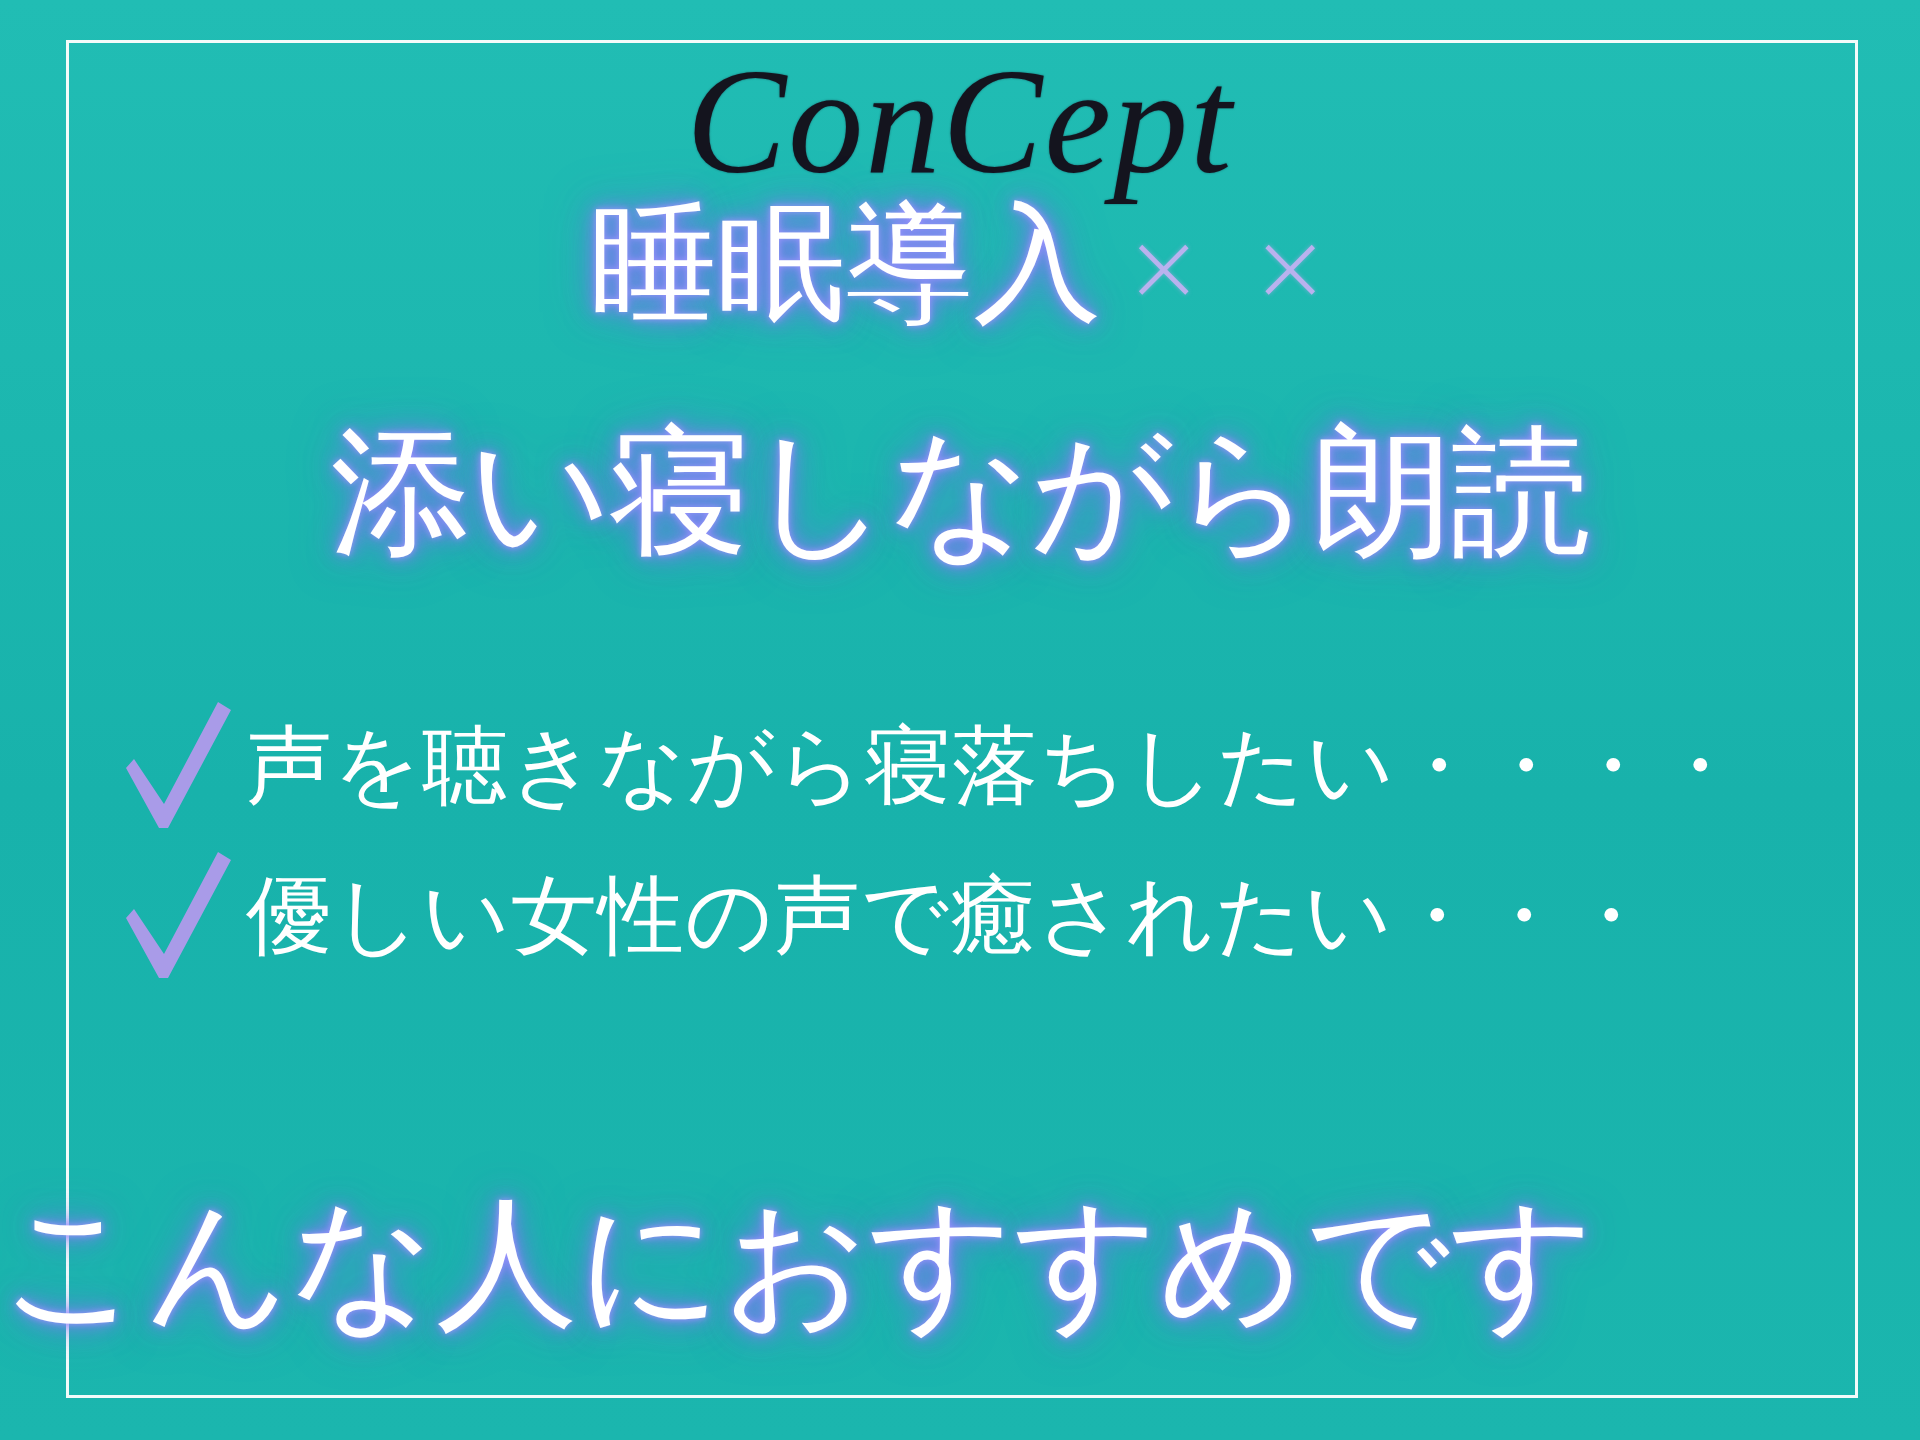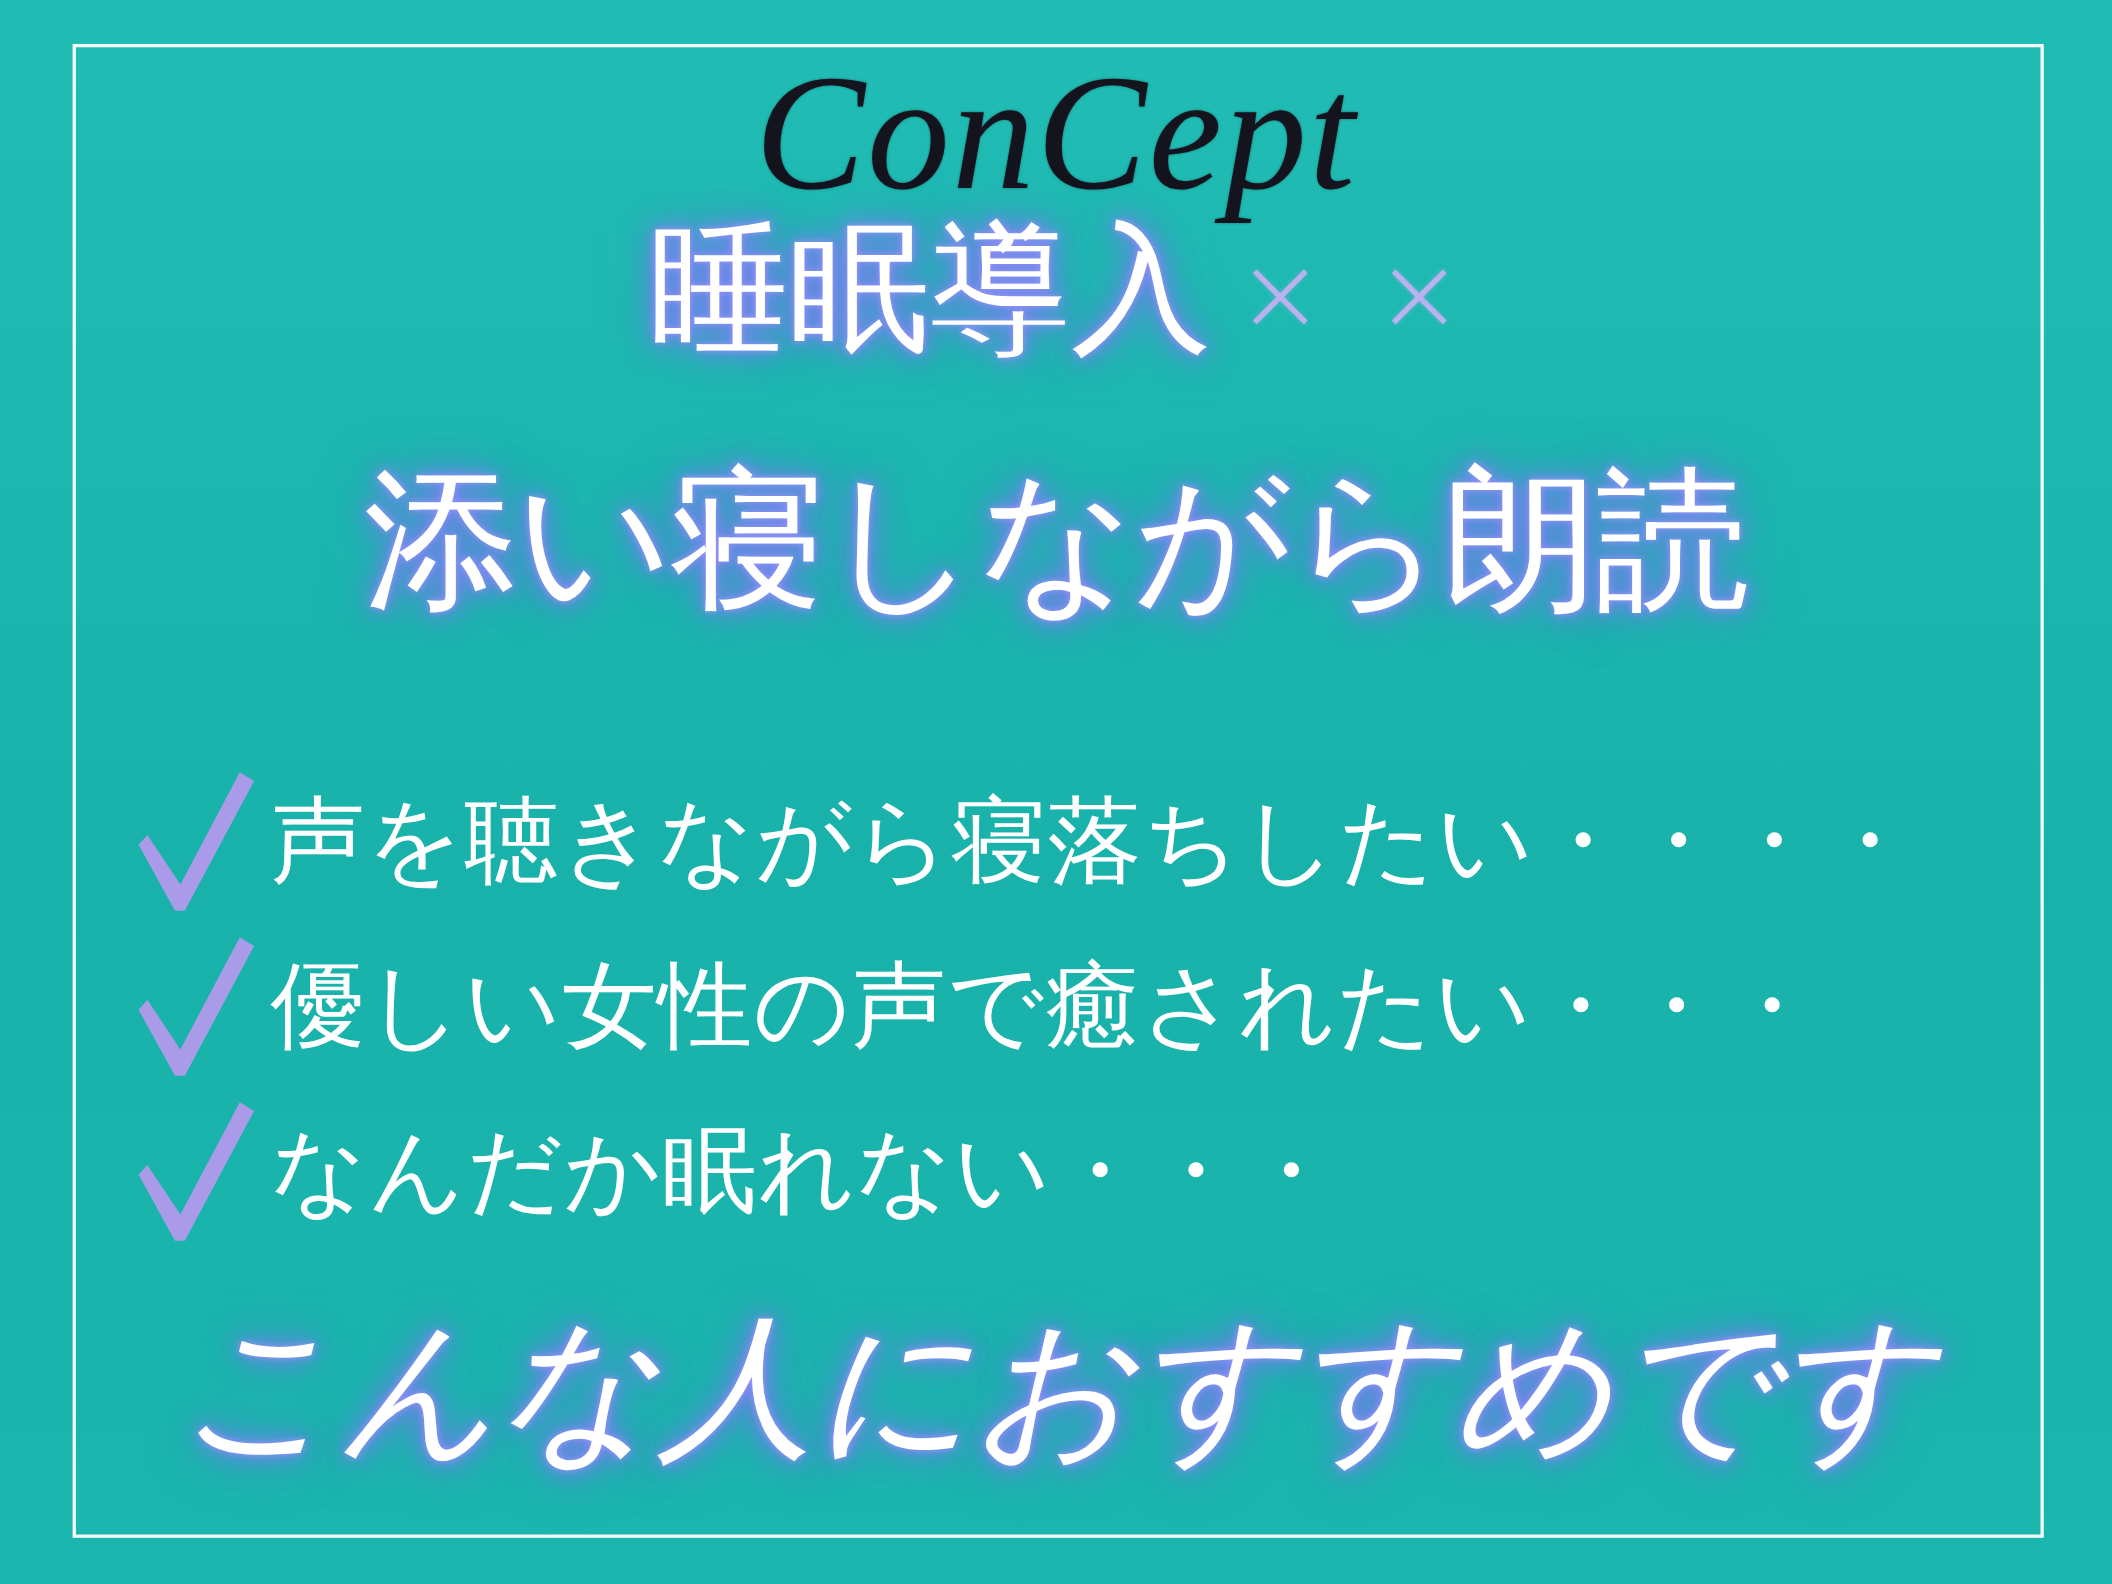--- a/index.html
+++ b/index.html
@@ -129,22 +129,20 @@
     white-space: nowrap;
     letter-spacing: 1px;
   }
 
   
   .tagline {
     position: absolute;
     left: 0;
     right: 0;
     top: 1188px;
-    text-align: center;
-    font-style: italic;
   }
   .tagline .glow-text {
     font-size: 142px;
     line-height: 1.05;
     letter-spacing: 0px;
   }
 </style>
 </head>
 <body>
 
@@ -179,28 +177,20 @@
 
       <div class="check-item">
         <span class="check-mark">
           <svg viewBox="0 0 120 130" xmlns="http://www.w3.org/2000/svg" aria-hidden="true">
             <path d="M8 68 L16 59 L46 104 L100 2 L113 10 L50 128 L41 128 Z" fill="#a99be8"></path>
           </svg>
         </span>
         <span class="check-text">優しい女性の声で癒されたい・・・</span>
       </div>
 
-      <div class="check-item">
-        <span class="check-mark">
-          <svg viewBox="0 0 120 130" xmlns="http://www.w3.org/2000/svg" aria-hidden="true">
-            <path d="M8 68 L16 59 L46 104 L100 2 L113 10 L50 128 L41 128 Z" fill="#a99be8"></path>
-          </svg>
-        </span>
-        <span class="check-text">なんだか眠れない・・・</span>
-      </div>
 
     </div>
 
     <div class="tagline">
       <span class="glow-text">こんな人におすすめです</span>
     </div>
 
   </div>
 </div>
 

